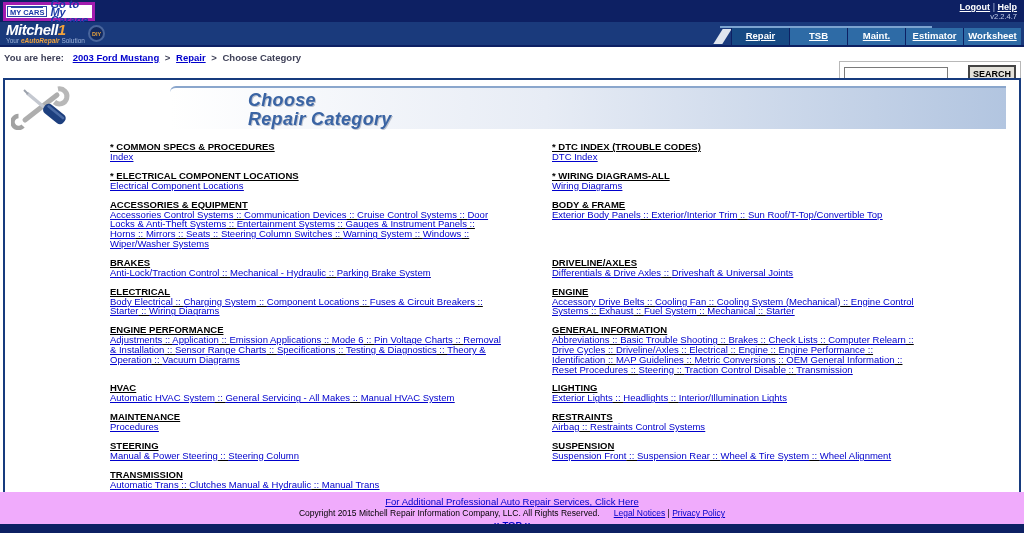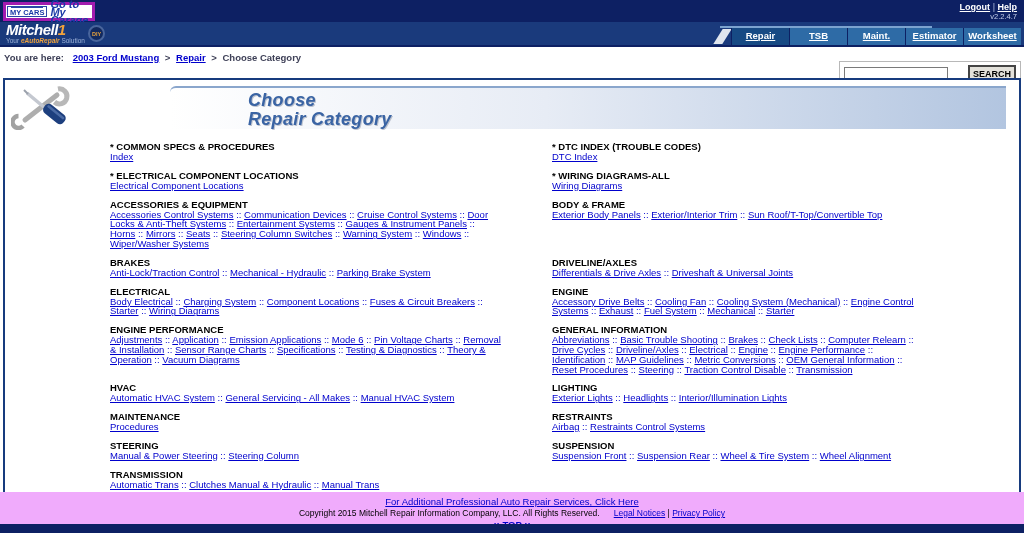--- a/index.html
+++ b/index.html
@@ -43,21 +43,21 @@
   .breadcrumb a { color:#0000cc; text-decoration:underline; cursor:pointer; }
   .breadcrumb .bc-sep { color:#3f4158; padding:0 3px; }
   .search-panel { position:absolute; right:3px; top:1px; background:#fff; border:1px solid #b8b8b8;
     padding:3px 4px; display:flex; align-items:center; gap:20px;margin-top:13px; }
   .search-input { width:104px; height:14px; border:1px solid #7a7a7a; font-size:9px; padding:0 2px; }
   .search-btn { height:17px; background:#e3e1da; border:2px solid #444; font-size:9px; font-weight:bold;
     padding:0 3px; cursor:pointer; font-family:"Liberation Sans", sans-serif; }
 
   
   .main-panel { margin:0 3px; height:452px; border:2px solid #173b7e; border-bottom:5px solid #173b7e;
-    background:#fff; position:relative; overflow:hidden; }
+    background:#fff; position:relative; overflow:hidden;text-decoration:underline; }
   .banner { position:absolute; left:165px; right:13px; top:6px; height:43px;
     background:linear-gradient(90deg,#ffffff 0%,#e7ecf5 45%,#b2c5e0 100%);
     border-top:2px solid #8aa6cc; border-top-left-radius:6px; }
   .tools { position:absolute; left:6px; top:2px; }
   .banner-title { padding:3px 0 0 78px; font-size:18px; font-weight:bold; font-style:italic; color:#3a64a4;
     line-height:19px; letter-spacing:0.3px; text-shadow:1px 1px 0 rgba(140,150,170,0.55); }
 
   .cat-table { margin:61px 0 0 105px; border-collapse:collapse; }
   .cat-table td { vertical-align:top; padding:0 0 8px 0; }
   .cat-table td.cell-left { width:442px; }

